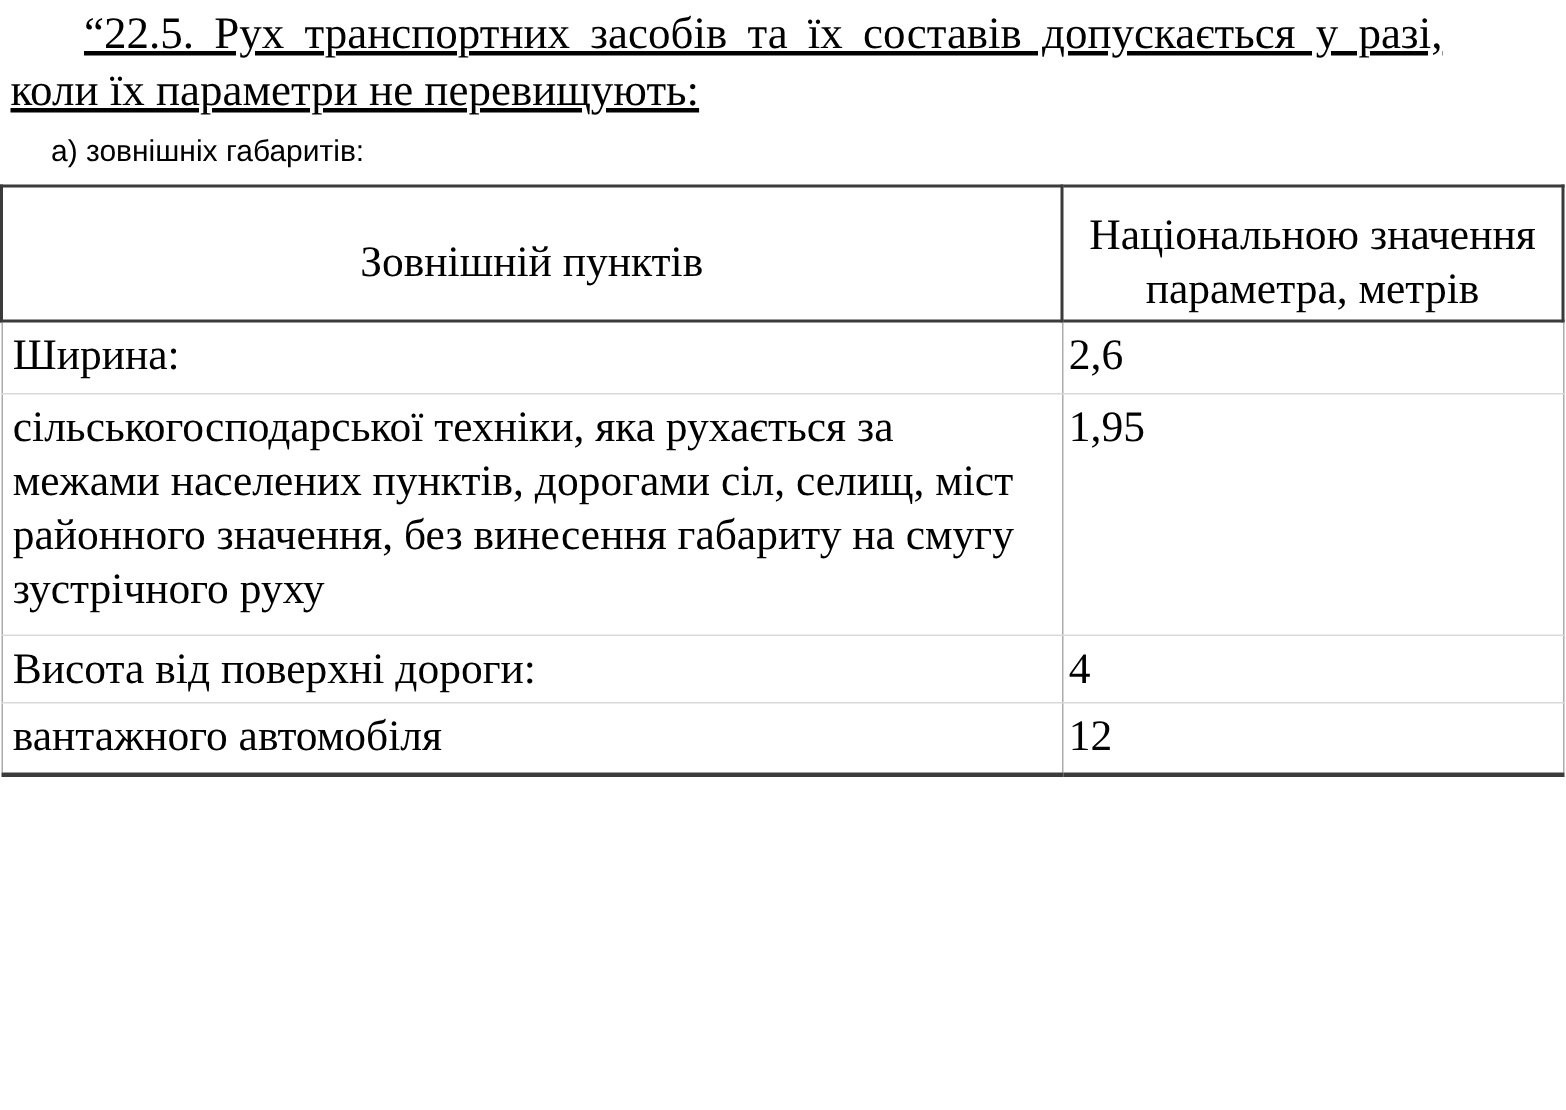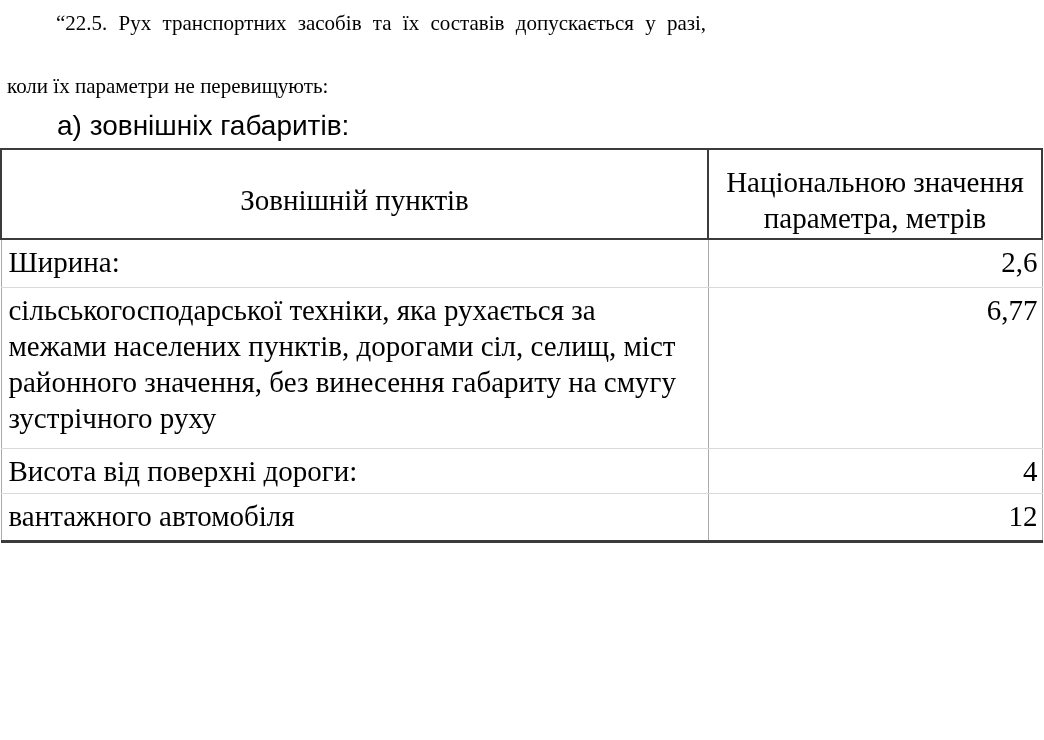--- a/index.html
+++ b/index.html
@@ -16,35 +16,36 @@
     background: var(--bg);
     color: var(--text);
     overflow: hidden;
     font-family: "Liberation Serif", "DejaVu Serif", serif;
   }
   .page { position: relative; width: 1044px; height: 740px; }
 
   .para {
     margin: 4px 0 0 7px;
     width: 1031px;
-    font-size: 21px;
+    font-size: 30px;
     line-height: 38px;
+    text-decoration: underline;
   }
   .para-line1 {
     display: block;
     padding-left: 49px;
     word-spacing: 6px;
     white-space: nowrap;
   }
-  .para-line2 { display: block; margin-top: 25px; }
+  .para-line2 { display: block; }
 
   .list-item {
-    margin: 5px 0 6px 57px;
+    margin: 5px 0 6px 34px;
     font-family: "Liberation Sans", "DejaVu Sans", sans-serif;
-    font-size: 28px;
+    font-size: 20px;
     line-height: 32px;
   }
 
   table.dim-table {
     border-collapse: collapse;
     table-layout: fixed;
     width: 1041px;
     margin: 0;
   }
   table.dim-table td {
@@ -64,21 +65,21 @@
   tbody.bd td {
     border-top: 1px solid var(--border-gray-h);
     border-bottom: 1px solid var(--border-gray-h);
     border-left: 1px solid var(--border-gray-v);
     border-right: 1px solid var(--border-gray-v);
     vertical-align: top;
   }
   tbody.bd tr:first-child td { border-top: 2px solid var(--border-dark); margin-top: 13px; }
   tbody.bd tr:last-child td { border-bottom: 3px solid var(--border-dark); }
   td.lbl { text-align: left; padding: 4px 10px 4px 7px; }
-  td.val { text-align: right; padding: 4px 4px; }
+  td.val { text-align: left; padding: 4px 4px; }
 
   tr.r1 { height: 48px; }
   tr.r2 { height: 161px; margin-top: 32px; }
   tr.r3 { height: 42px; }
   tr.r4 { height: 192px; }
   tr.r5 { height: 45px; }
   tr.r6 { height: 48px; }
 </style>
 </head>
 <body>
@@ -103,21 +104,21 @@
         <td>Національною значення параметра, метрів</td>
       </tr>
     </thead>
     <tbody class="bd">
       <tr class="r1">
         <td class="lbl">Ширина:</td>
         <td class="val">2,6</td>
       </tr>
       <tr class="r2">
         <td class="lbl">сільськогосподарської техніки, яка рухається за межами населених пунктів, дорогами сіл, селищ, міст районного значення, без винесення габариту на смугу зустрічного руху</td>
-        <td class="val">6,77</td>
+        <td class="val">1,95</td>
       </tr>
       <tr class="r3">
         <td class="lbl">Висота від поверхні дороги:</td>
         <td class="val">4</td>
       </tr>
       <tr class="r6">
         <td class="lbl">вантажного автомобіля</td>
         <td class="val">12</td>
       </tr>
     </tbody>

